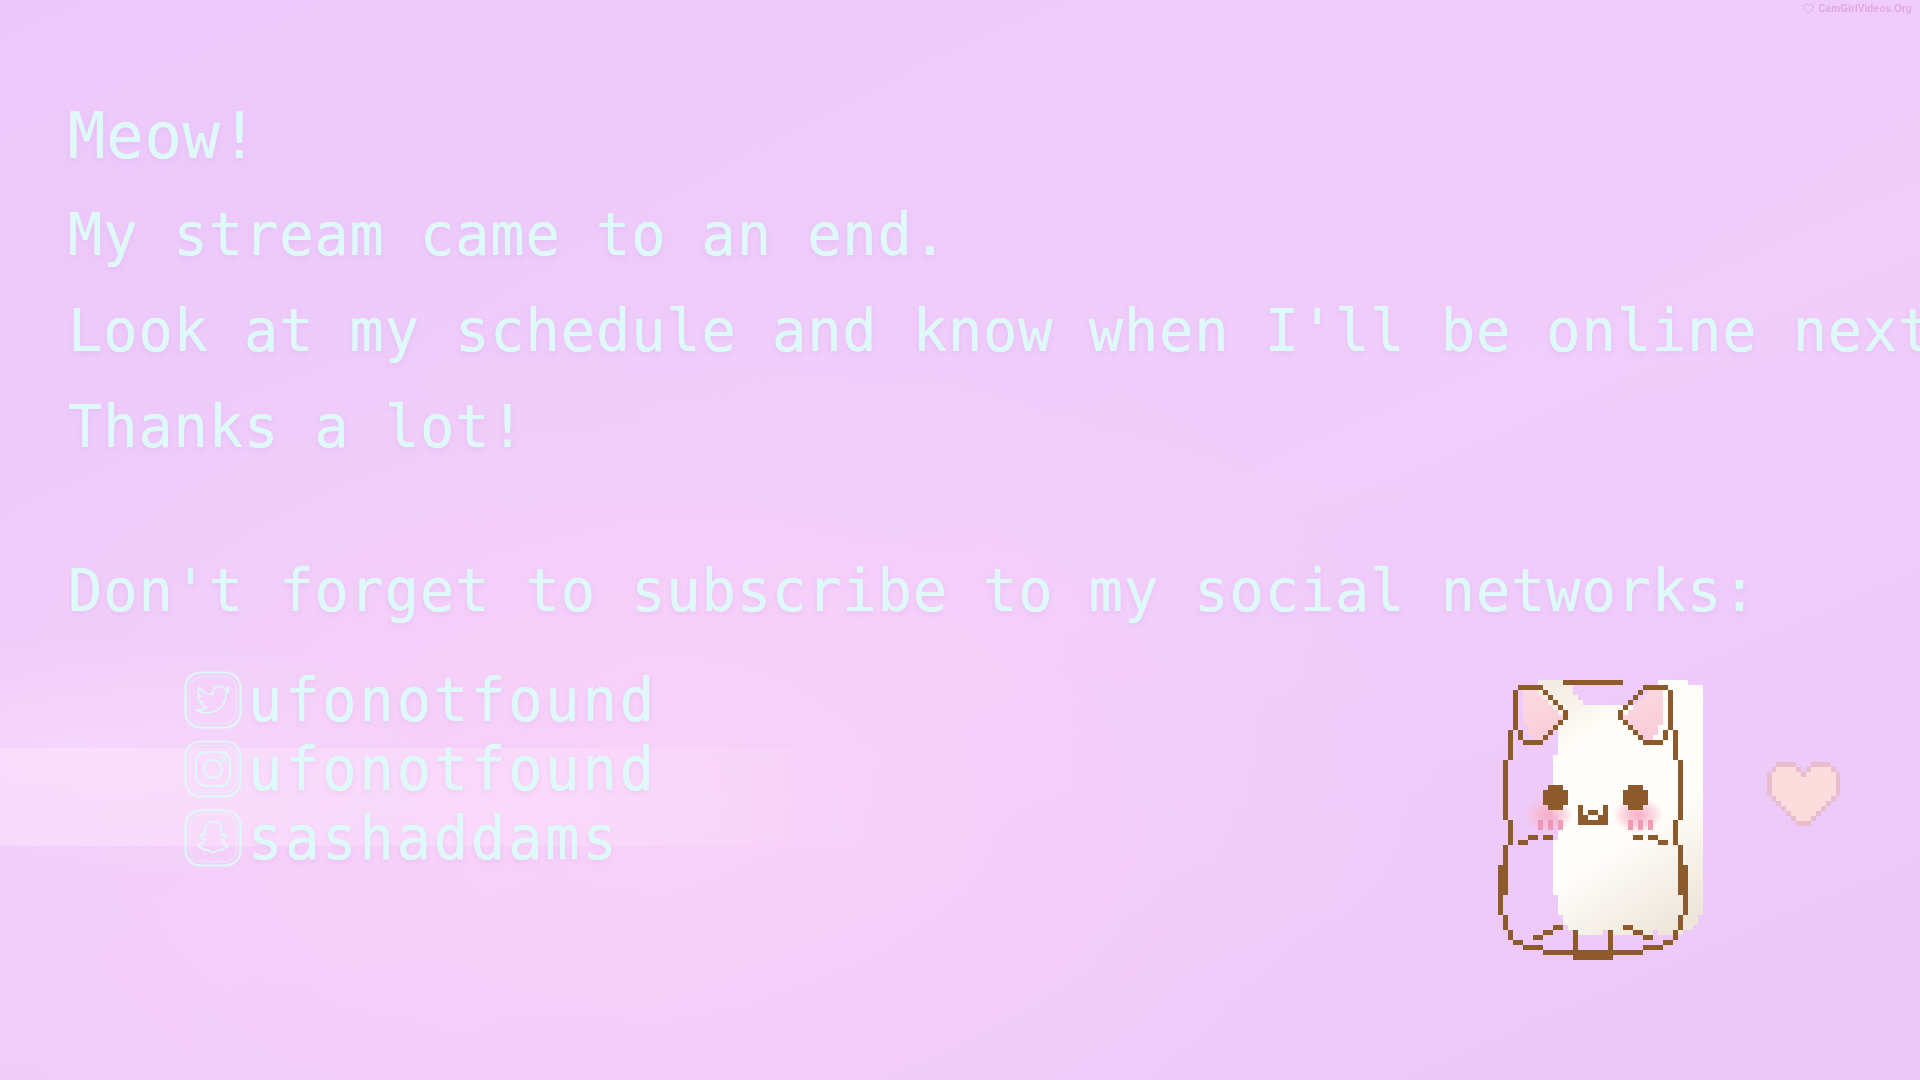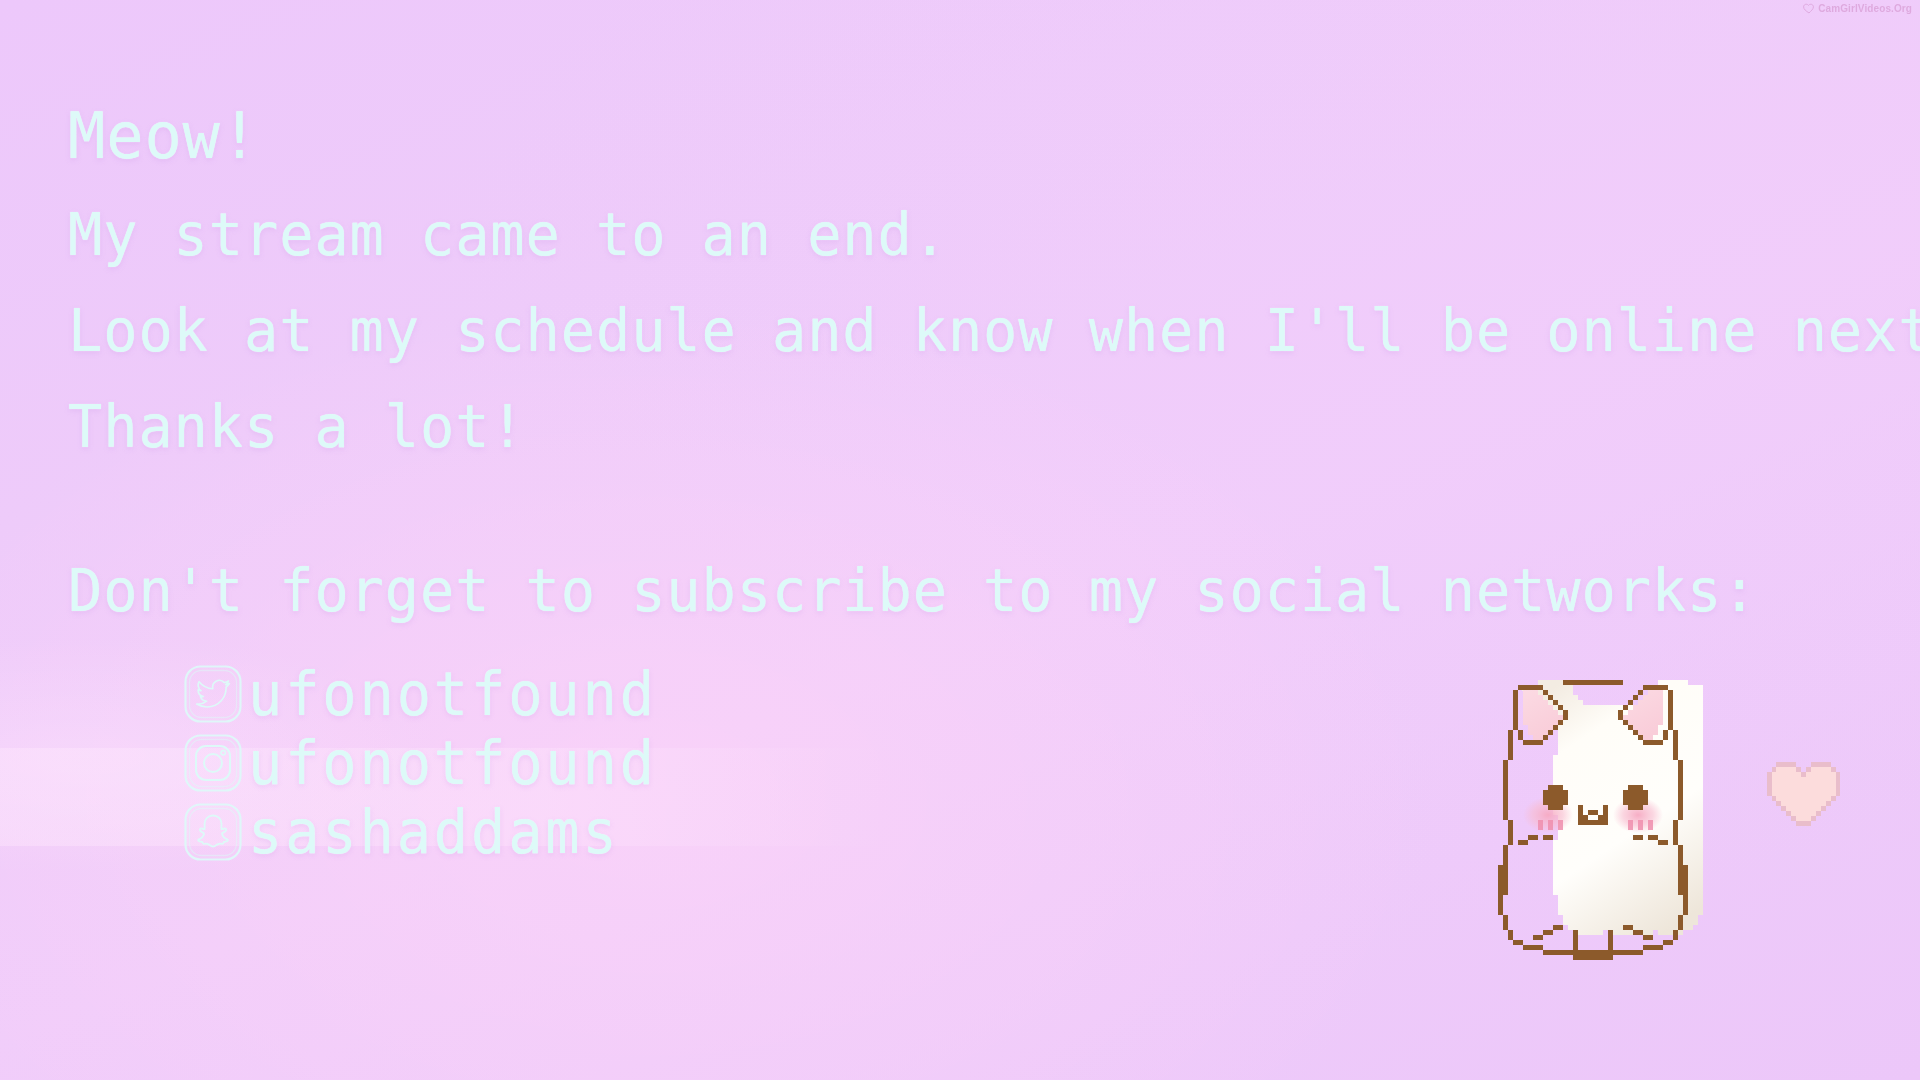--- a/index.html
+++ b/index.html
@@ -55,21 +55,21 @@
   .line.head { font-size:62px; line-height:100px; }
   .spacer { display:block; height:68px; }
 
   
   .socials {
     position:absolute;
     left:182px; top:663px;
   }
   .srow {
     display:flex;
-    align-items:flex-start;
+    align-items:flex-end;
     height:68px;
     margin-bottom:1px;
   }
   .sicon {
     width:62px; height:62px;
     flex:0 0 62px;
     position:relative;
     margin-right:4px;
   }
   .sicon svg { display:block; width:62px; height:62px; }

